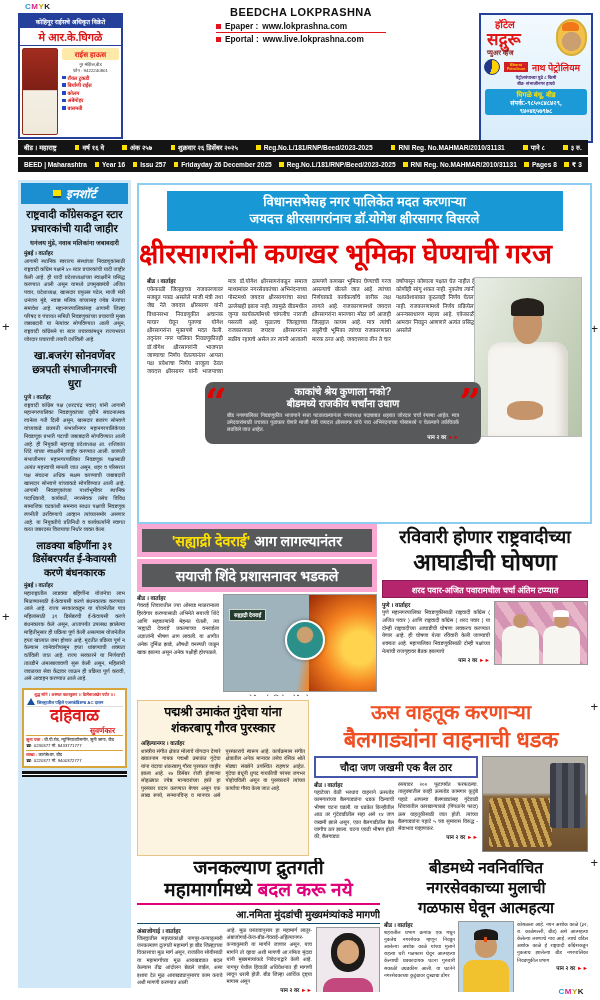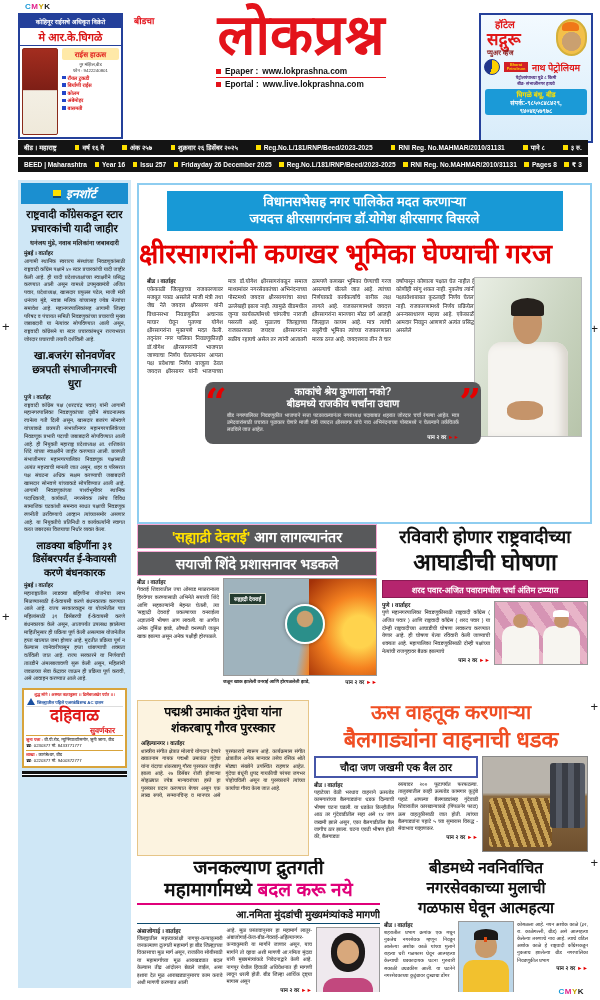--- a/index.html
+++ b/index.html
@@ -95,21 +95,21 @@
   .quote{margin:5px 0 0 58px;width:232px;background:#58595b;border-radius:8px;color:#fff;padding:4px 22px 3px;position:relative}
   .qmark{position:absolute;color:#e50000;font-size:38px;font-weight:800;line-height:.55;font-family:"DejaVu Serif",serif}
   .qmark.l{left:0;top:10px}.qmark.r{right:0;top:10px}
   .q-t{font-size:10px;font-weight:800;text-align:center;line-height:1.2}
   .q-b{font-size:5.1px;text-align:justify;line-height:1.4;margin-top:2px;color:#eee}
   .cont-row{text-align:right;font-size:5.6px;font-weight:bold;white-space:nowrap}
   .cont-row .arr{color:#e50000}
   .quote .cont-row{color:#fff}
   
   .band2L{left:137px;top:524px;width:240px;height:172px;overflow:hidden}
-  .gbar{background:#58595b;color:#fff;font-weight:800;font-size:14.2px;padding:2px 5px;margin-bottom:2px;white-space:nowrap;border:1px solid #f9a8d4;text-align:center}
+  .gbar{background:#58595b;color:#fff;font-weight:800;font-size:14.2px;padding:2px 5px;margin-bottom:2px;white-space:nowrap;border:5px solid #f9a8d4;text-align:center}
   .gbar .hl{color:#ffe100}
   .b2-content{display:flex;gap:4px;margin-top:2px}
   .b2-left{width:82px;flex:none}
   .dv-photo{flex:1;height:96px;position:relative;border:1px solid #999;overflow:hidden;
       background:linear-gradient(100deg,#9fb3bd 0 52%,#f58220 60%,#b33a0f)}
   .dv-fire{position:absolute;right:0;top:0;width:44%;height:100%;
       background:radial-gradient(circle at 75% 55%,#ffd34d 0 22%,#f58220 50%,#a33108 95%)}
   .dv-sign{position:absolute;left:5px;top:14px;background:#243b2f;color:#fff;font-size:5.4px;font-weight:bold;padding:1px 4px;border:1px solid #cfd6cc}
   .dv-inset{position:absolute;left:40%;top:26%;width:36px;height:36px;border-radius:50%;border:2px solid #fff;
       background:radial-gradient(circle at 50% 36%,#caa070 0 26%,#2b8f8a 30%);box-shadow:0 0 4px rgba(0,0,0,.4)}
@@ -211,24 +211,21 @@
           </div>
         <div class="adL-item">
             <span class="dot"></span>
             <span>बासमती</span>
           </div>
       </div>
     </div>
   </div>
 
   <div class="x mast">
-    <div class="logo-wrap">
-      <span class="mast-mr">बीडचा</span>
-      <div class="logo">लोकप्रश्न</div>
-    </div>
+    <div class="mast-en">BEEDCHA LOKPRASHNA</div>
     <div class="urls">
       <div class="url-row">
           <span class="sqr"></span>
           <span>Epaper :</span>
           <span>www.lokprashna.com</span>
         </div>
       <div class="url-row">
           <span class="sqr"></span>
           <span>Eportal :</span>
           <span>www.live.lokprashna.com</span>

